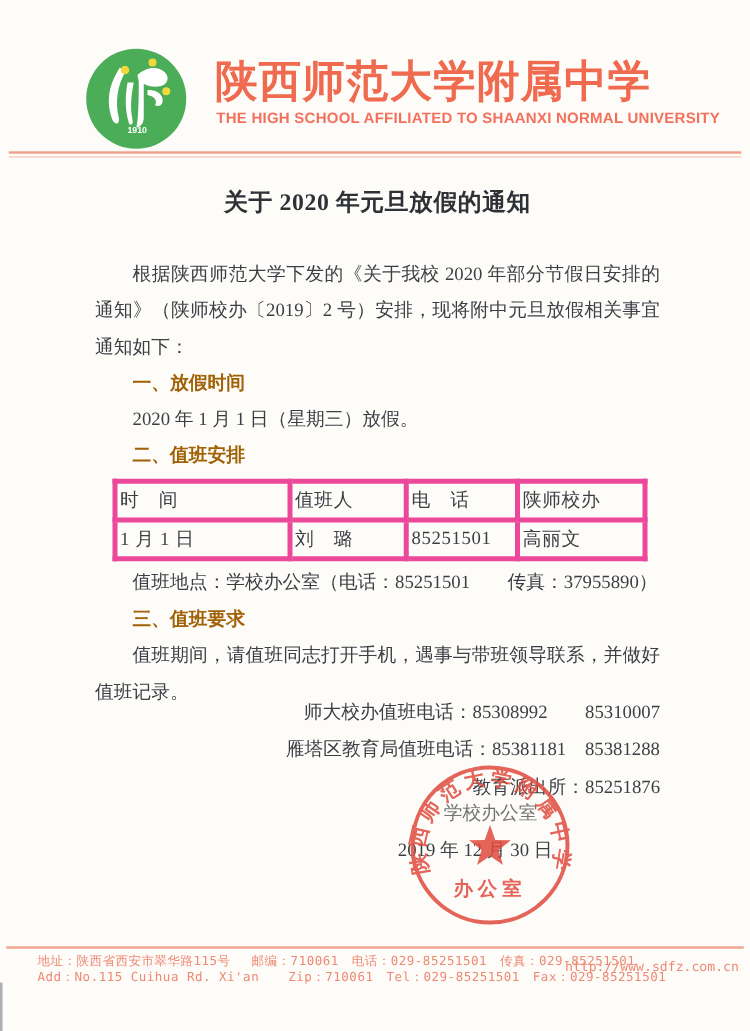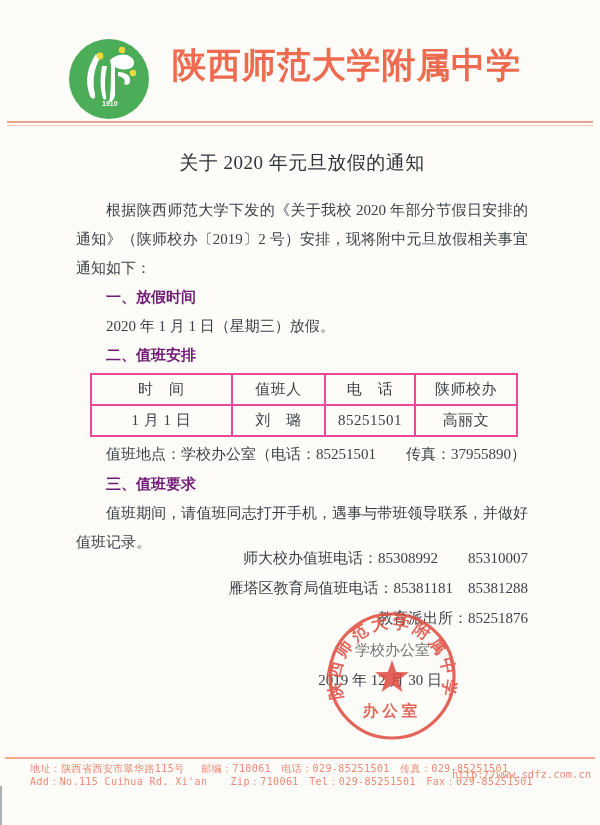--- a/index.html
+++ b/index.html
@@ -22,33 +22,33 @@
     font-size:12px; font-weight:bold; color:#f4705c;
     font-family:"Liberation Sans","DejaVu Sans",sans-serif;
     letter-spacing:0.2px; white-space:nowrap;
   }
   .hdr-line1 { position:absolute; top:121px; left:7px; right:7px; height:2px; background:#efa28e; }
   .hdr-line2 { position:absolute; top:125px; left:7px; right:7px; height:1px; background:#f7c6b6; }
 
   
   .content { position:absolute; left:76px; top:150px; width:452px; font-size:15px; color:#3b3f45; }
   .doc-title {
-    text-align:center; font-size:19px; font-weight:normal; color:#2e3237;
-    line-height:26px; margin-bottom:20px; letter-spacing:0.5px;
+    text-align:center; font-size:19px; font-weight:bold; color:#2e3237;
+    line-height:26px; margin-bottom:30px; letter-spacing:0.5px;
   }
   .para { line-height:29px; text-align:justify; text-indent:2em; }
   .line29 { line-height:29px; text-indent:2em; }
-  .heading { line-height:29px; text-indent:2em; font-weight:bold; color:#701a75; }
+  .heading { line-height:29px; text-indent:2em; font-weight:bold; color:#a16207; }
   table.duty {
     border-collapse:collapse; table-layout:fixed;
     width:428px; margin:3px 0 2px 14px;
     font-size:15px; color:#3b3f45;
   }
   table.duty td {
-    border:2px solid #ec4899; text-align:center; height:31px;
+    border:4px solid #ec4899; height:31px;
     padding:0 2px; letter-spacing:0.5px;font-family:Liberation Serif, serif;
   }
   .after-table { line-height:30px; text-indent:2em; }
   .phones { margin-top:-14px;text-align:right; }
   
   .signoff {
     position:absolute; top:641px; left:0; width:600px;
     padding-right:170px; text-align:right; font-size:15px; color:#737373;
   }
   .sign-date {
@@ -82,20 +82,21 @@
     <path d="M30 18 C 22 30, 18 44, 24 60 C 26 64, 30 64, 29 58 C 26 46, 28 32, 34 22 Z" fill="#ffffff"></path>
     <path d="M36 30 C 34 42, 34 52, 37 62 C 38 65, 41 64, 40 60 C 38 50, 39 40, 41 30 Z" fill="#ffffff"></path>
     <path d="M44 24 C 50 18, 60 16, 66 22 C 70 26, 68 32, 62 33 C 58 34, 52 33, 49 31 L 49 58 C 49 63, 46 66, 43 66 C 45 60, 45 40, 45 30 C 45 27, 44 26, 44 24 Z" fill="#ffffff"></path>
     <path d="M52 36 C 58 36, 63 38, 64 43 C 65 48, 61 50, 58 48 C 60 45, 58 41, 52 40 Z" fill="#ffffff"></path>
     <circle cx="34" cy="20" r="3.4" fill="#f2d93b"></circle>
     <circle cx="56" cy="14" r="3.2" fill="#f2d93b"></circle>
     <circle cx="67" cy="37" r="3.2" fill="#f2d93b"></circle>
     <text x="36" y="70" font-size="7" fill="#ffffff" font-family="Liberation Sans, sans-serif" font-weight="bold">1910</text>
   </svg>
   <div class="school-zh">陕西师范大学附属中学</div>
+  <div class="school-en">THE HIGH SCHOOL AFFILIATED TO SHAANXI NORMAL UNIVERSITY</div>
   <div class="hdr-line1"></div>
   <div class="hdr-line2"></div>
 
   <div class="content">
     <div class="doc-title">关于 2020 年元旦放假的通知</div>
     <p class="para">根据陕西师范大学下发的《关于我校 2020 年部分节假日安排的通知》（陕师校办〔2019〕2 号）安排，现将附中元旦放假相关事宜通知如下：</p>
     <div class="heading">一、放假时间</div>
     <div class="line29">2020 年 1 月 1 日（星期三）放假。</div>
     <div class="heading">二、值班安排</div>
 

